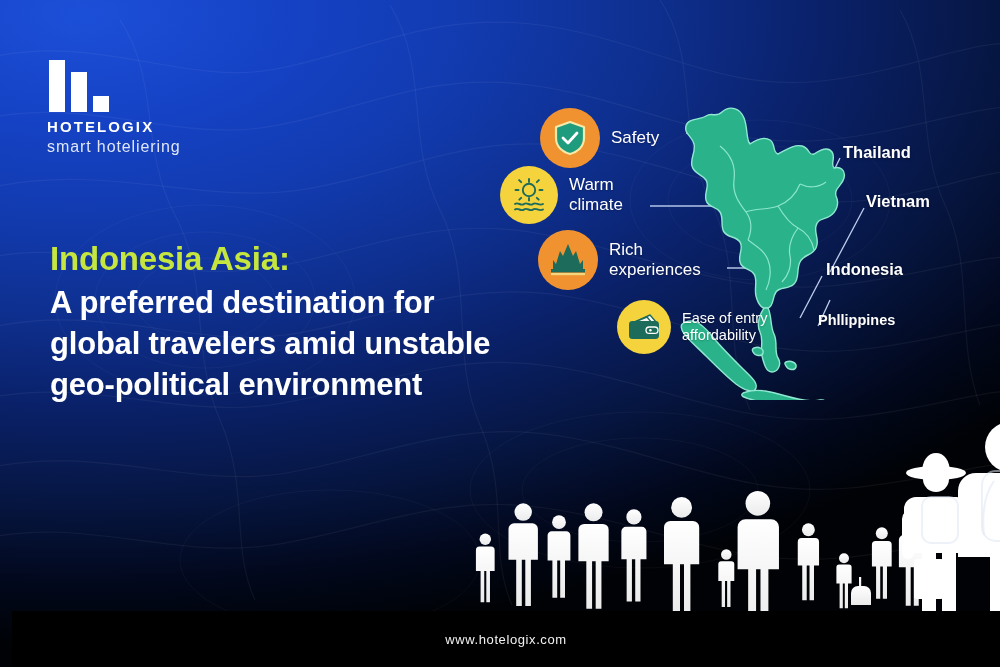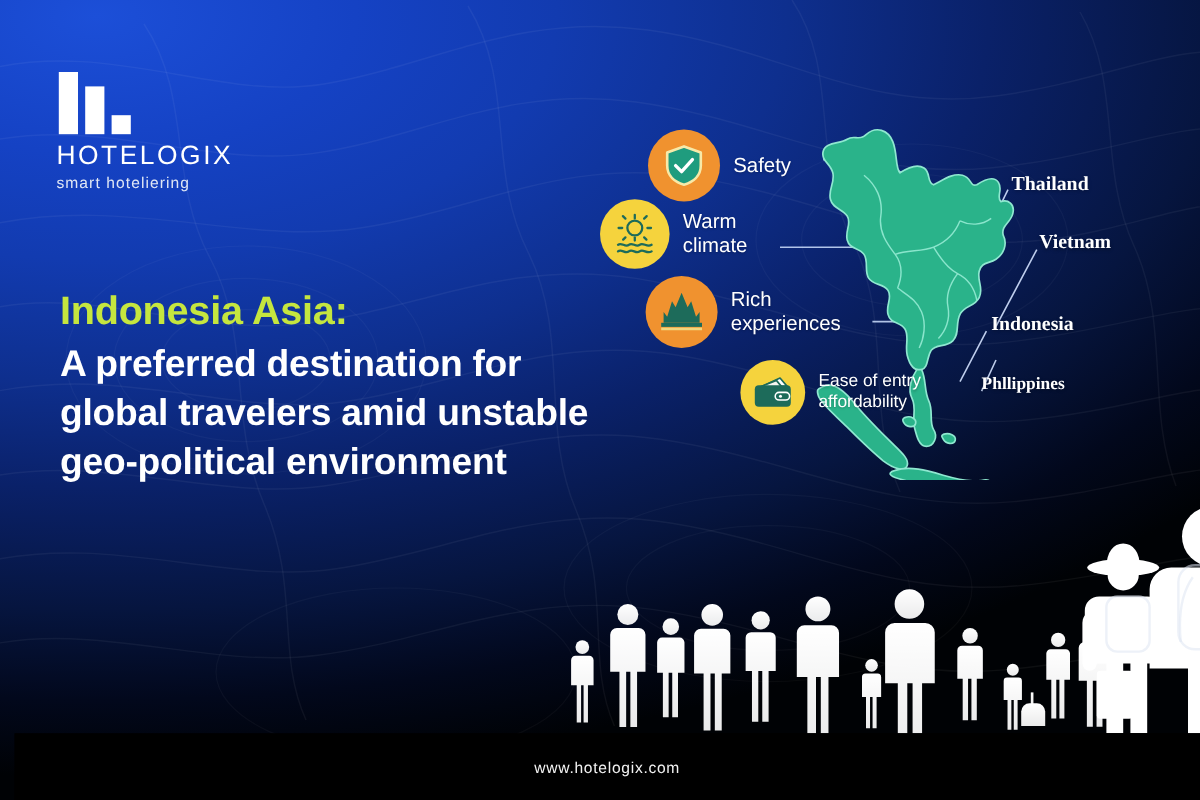--- a/index.html
+++ b/index.html
@@ -23,25 +23,25 @@
     display:flex; align-items:center; justify-content:center;
   }
   .footer-text {
     color:#f2f2f2; font-size:13px; letter-spacing:.6px; font-weight:400;
   }
 
   
   .logo { position:absolute; left:47px; top:60px; width:150px; }
   .logo-mark { height:52px; display:block; }
   .logo-name {
-    color:#fff; font-weight:400; font-size:22px; letter-spacing:2.1px;
+    color:#fff; font-weight:700; font-size:15px; letter-spacing:2.1px;
     margin-top:7px; line-height:1;
   }
   .logo-tag {
-    color:#dfe6f5; font-size:13px; letter-spacing:.9px; margin-top:5px; line-height:1;
+    color:#dfe6f5; font-size:16px; letter-spacing:.9px; margin-top:5px; line-height:1;
   }
 
   
   .headline { position:absolute; left:50px; top:238px; width:470px; }
   .headline-accent {
     color:#c5e63f; font-size:33px; font-weight:700; line-height:1.27;
     letter-spacing:-.2px;
   }
   .headline-main {
     color:#ffffff; font-size:31px; font-weight:700; line-height:1.33;
@@ -63,21 +63,21 @@
 
   #feat-safety   { left:540px; top:108px; }
   #feat-warm     { left:500px; top:166px; }
   #feat-rich     { left:538px; top:230px; }
   #feat-ease     { left:617px; top:300px; }
 
   
   .map-wrap { position:absolute; left:660px; top:100px; width:340px; height:300px; }
   .country-label {
     position:absolute; color:#fff; font-weight:700; font-size:16.5px;
-    text-shadow:0 1px 3px rgba(0,0,0,.3); white-space:nowrap;font-family:Liberation Serif, serif;
+    text-shadow:0 1px 3px rgba(0,0,0,.3); white-space:nowrap;
   }
   #lbl-thailand    { left:843px; top:143px; }
   #lbl-vietnam     { left:866px; top:192px; }
   #lbl-indonesia   { left:826px; top:260px; }
   #lbl-philippines { left:818px; top:312px; font-size:14.5px; }
 
   .connectors { position:absolute; inset:0; pointer-events:none; }
 
   
   .crowd { position:absolute; left:470px; bottom:56px; width:530px; height:200px; }

